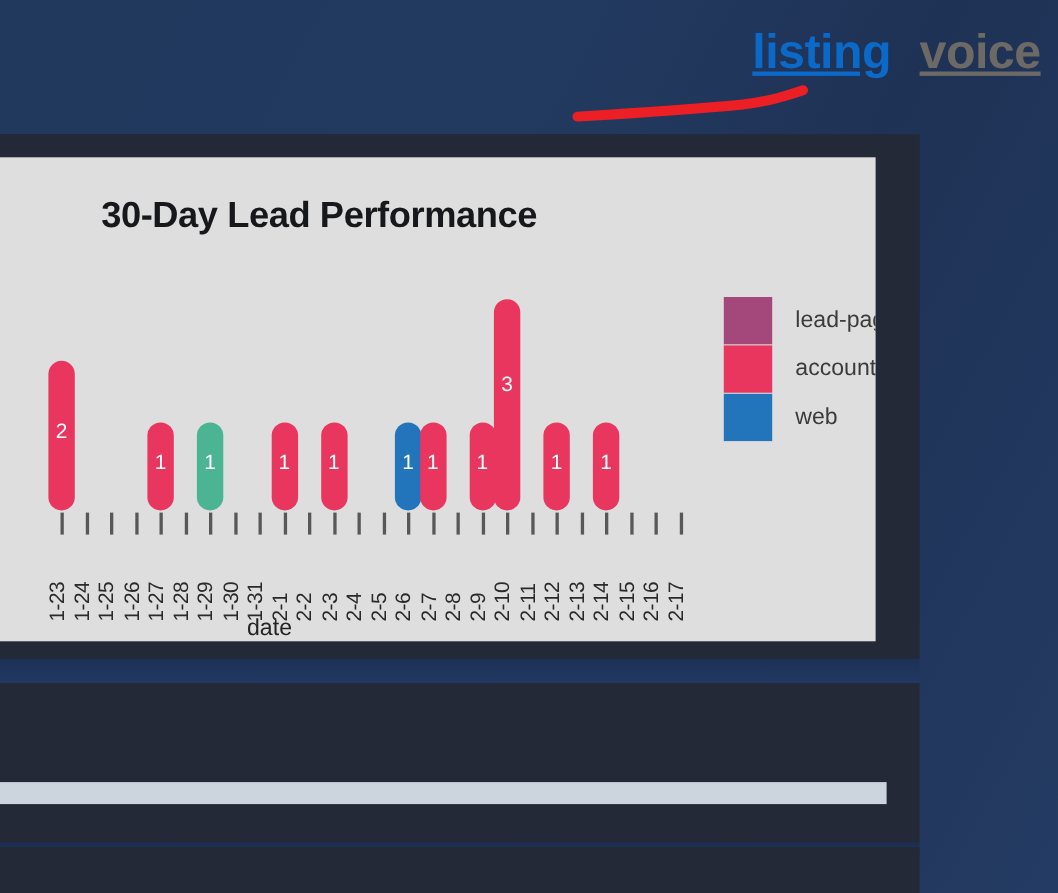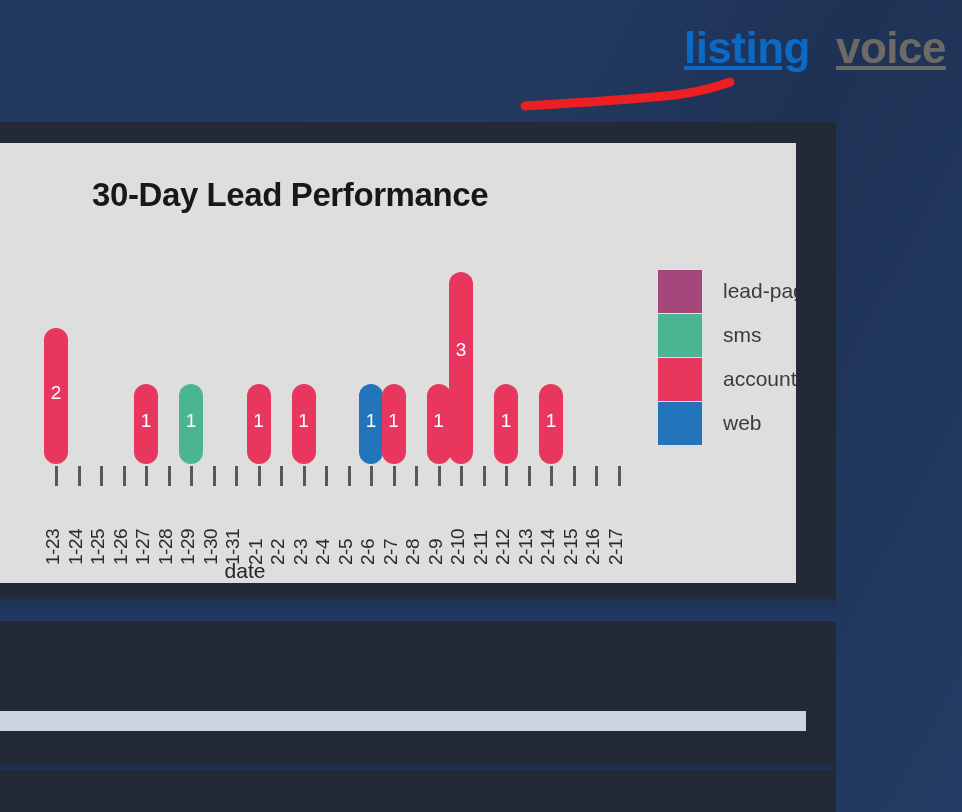--- a/index.html
+++ b/index.html
@@ -300,24 +300,20 @@
     <div class="axis-title-wrap">
       <div class="axis-title">date</div>
     </div>
 
     <div class="legend" id="legend">
         <div class="legend-row">
           <span class="legend-swatch" style="background: rgb(164, 71, 123);"></span>
           <span class="legend-label">lead-page</span>
         </div>
         <div class="legend-row">
-          <span class="legend-swatch" style="background: rgb(75, 180, 147);"></span>
-          <span class="legend-label">sms</span>
-        </div>
-        <div class="legend-row">
           <span class="legend-swatch" style="background: rgb(232, 54, 94);"></span>
           <span class="legend-label">account</span>
         </div>
         <div class="legend-row">
           <span class="legend-swatch" style="background: rgb(34, 116, 187);"></span>
           <span class="legend-label">web</span>
         </div>
       </div>
   </div>
 </div>

